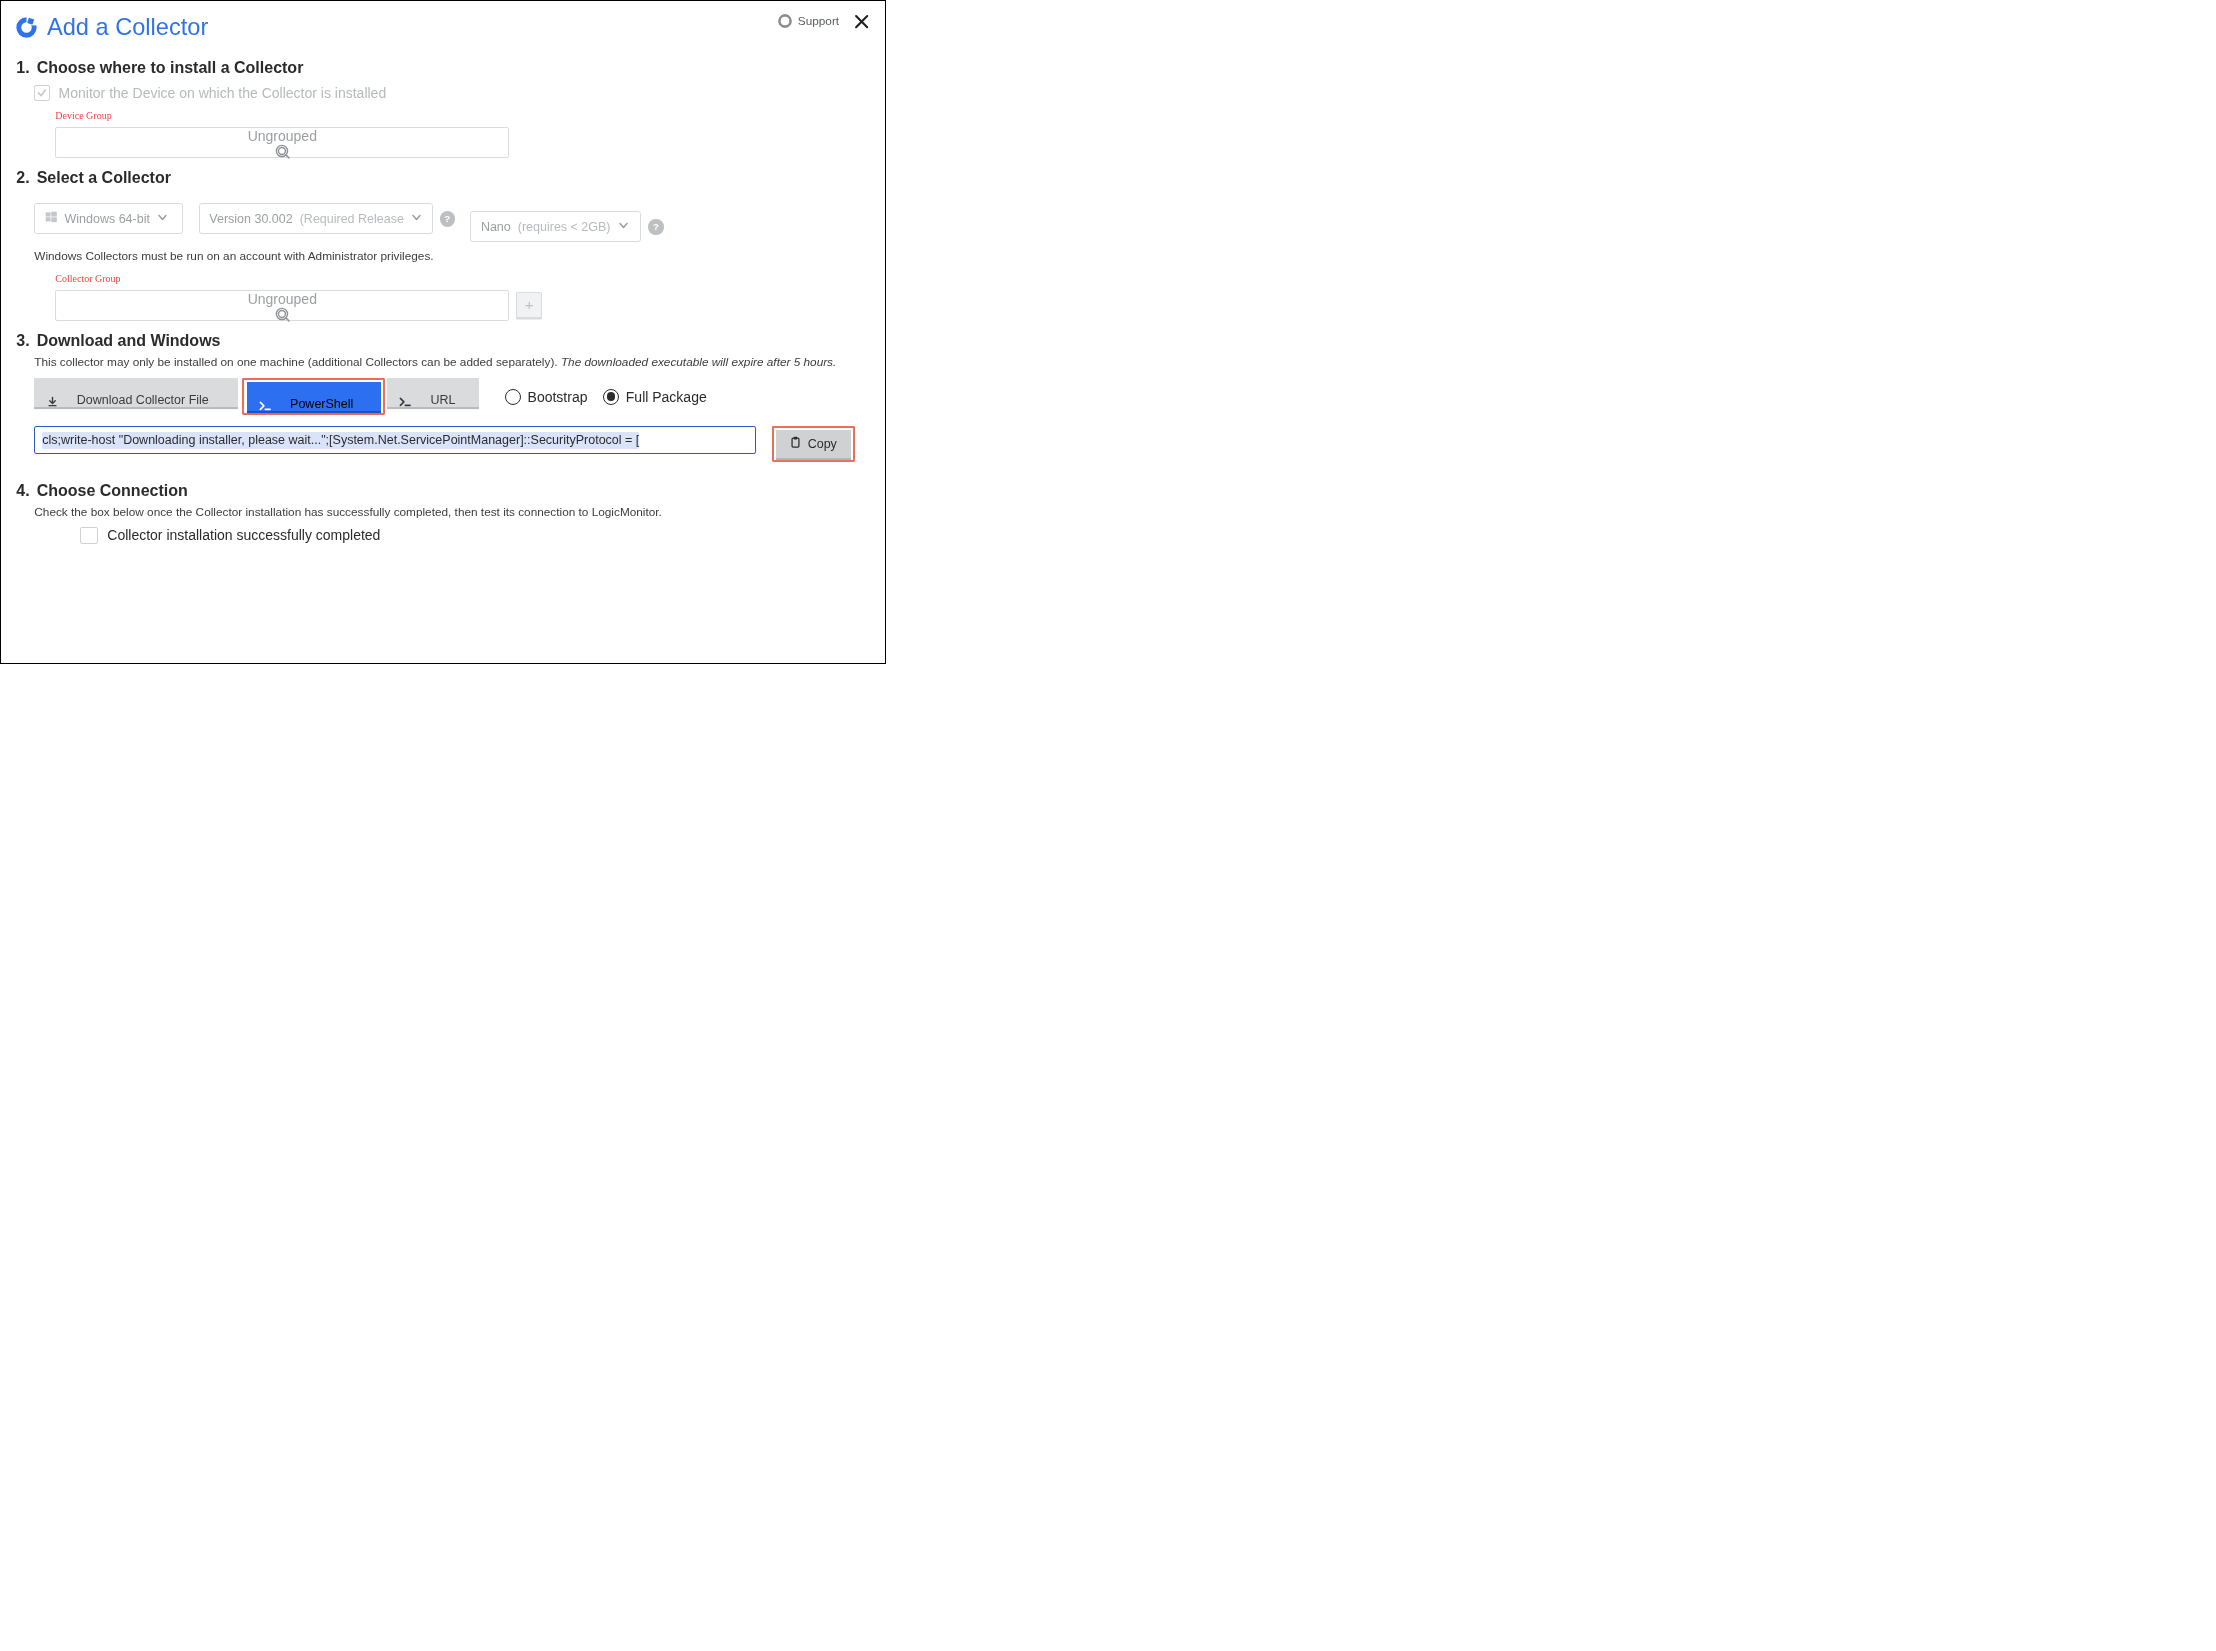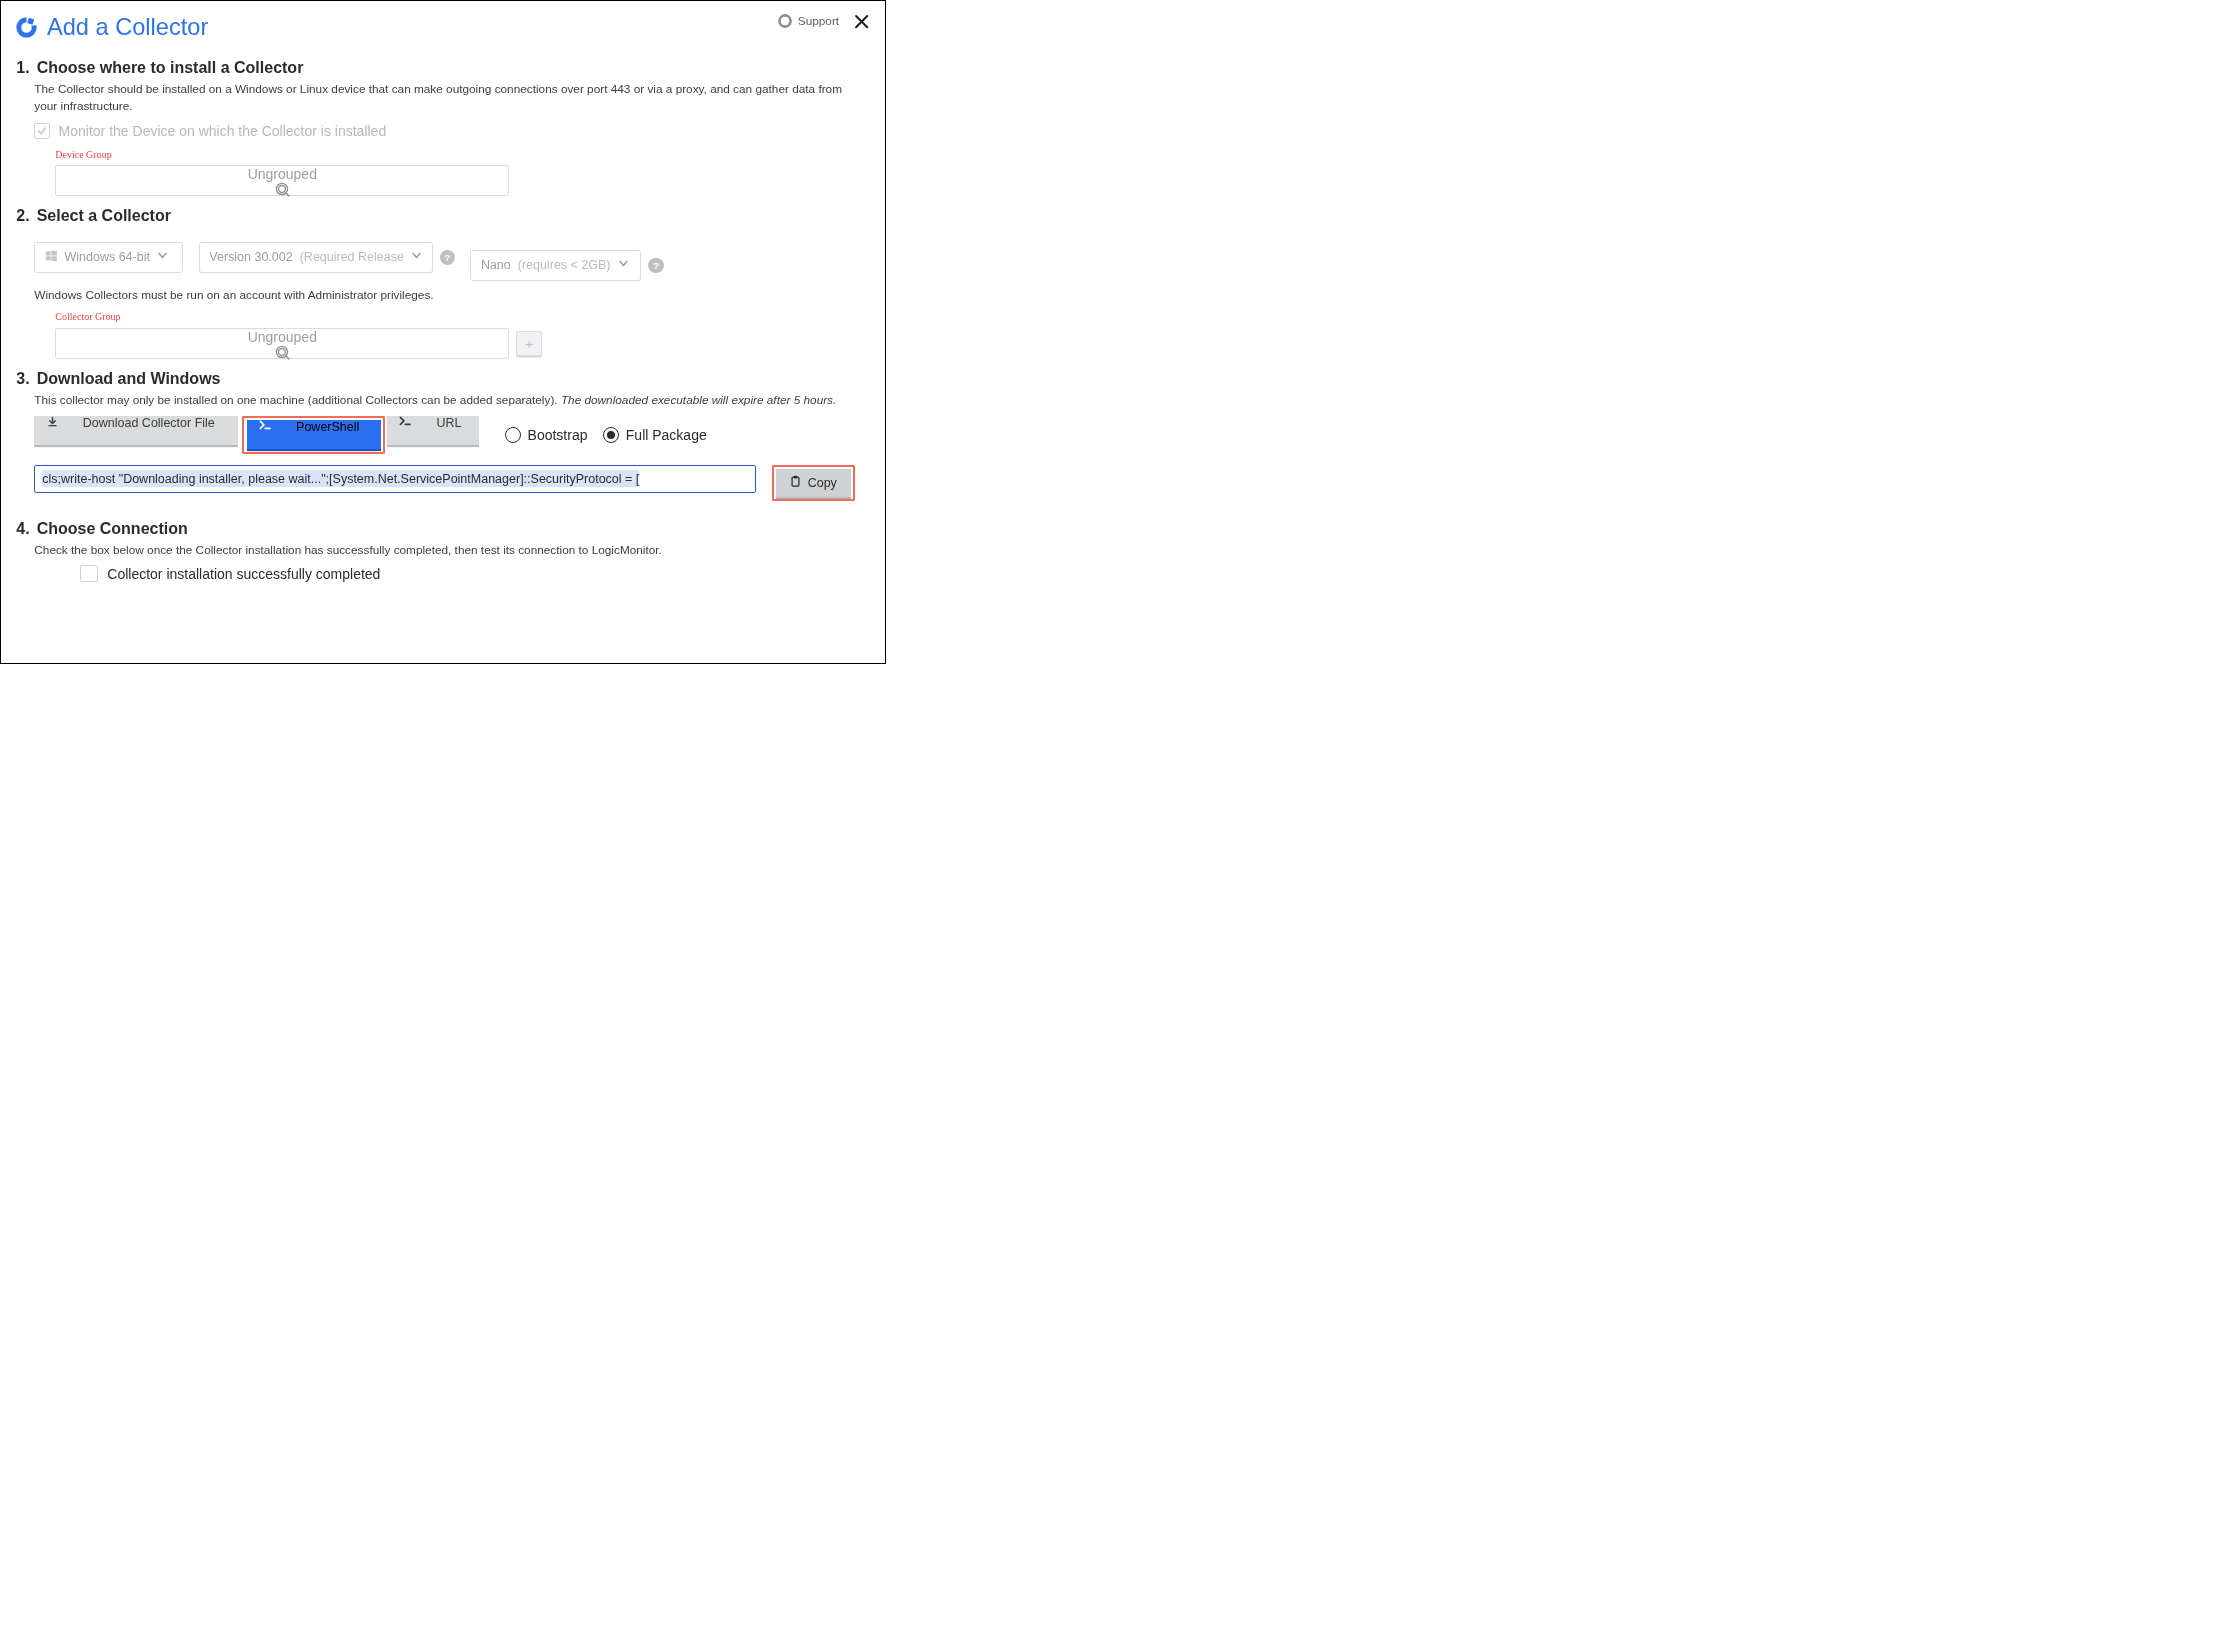--- a/index.html
+++ b/index.html
@@ -107,21 +107,21 @@
   .sel .win-ico{color:#c3c6ca;}
   .sel .caret{color:#9b9ea3;}
   .sel-wide{min-width:229px;}
   .help{width:15.3px;height:15.3px;border-radius:50%;background:#bdbfc2;display:flex;align-items:center;justify-content:center;color:#fff;font-size:9.7px;font-weight:700;}
   .note{margin:7px 0 0 18px;font-size:11.8px;color:#3c3c3c;}
 
   
   .dl-row{margin:7px 0 0 18px;display:flex;align-items:center;gap:0;}
   .seg{display:flex;gap:0;}
   .btn{
-    height:29px;display:flex;align-items:flex-start;gap:25px;padding:0 12.5px;
+    height:29px;display:flex;align-items:flex-end;gap:19px;padding:0 12.5px;
     background:var(--gray-btn);color:#3b3b3b;font-size:12.5px;border-radius:0;
     box-shadow:0 2.1px 0 #b9bbbe;cursor:pointer;user-select:none;
   }
   .btn .ico{display:flex;align-items:center;}
   .btn.primary{background:var(--blue-bright);color:#000000;box-shadow:0 2.1px 0 #1d52bf;padding-left:12px;}
   .hl-box{border:2.1px solid var(--highlight);padding:2.1px;display:inline-flex;align-items:center;border-radius:1.4px;}
   .radio-wrap{display:flex;align-items:center;gap:15.3px;margin-left:26px;}
   .radio{display:flex;align-items:center;gap:7px;font-size:14px;color:#2b2b2b;cursor:pointer;}
   .radio .dot{
     width:14px;height:14px;border:1.4px solid #2b2b2b;border-radius:50%;
@@ -193,21 +193,20 @@
     </span>
   </div>
 
   <div class="steps">
 
     <div class="step">
       <div class="step-head">
         <span>1.</span>
         <span>Choose where to install a Collector</span>
       </div>
-      <div class="step-desc">The Collector should be installed on a Windows or Linux device that can make outgoing connections over port 443 or via a proxy, and can gather data from your infrastructure.</div>
 
       <div class="disabled-check">
         <span class="chk">
           <svg width="9.7" height="9.7" viewBox="0 0 14 14">
             <polyline points="2,7 6,11 12,3" fill="none" stroke="#c7cace" stroke-width="2.4" stroke-linecap="round" stroke-linejoin="round"></polyline>
           </svg>
         </span>
         <span>Monitor the Device on which the Collector is installed</span>
       </div>
 

